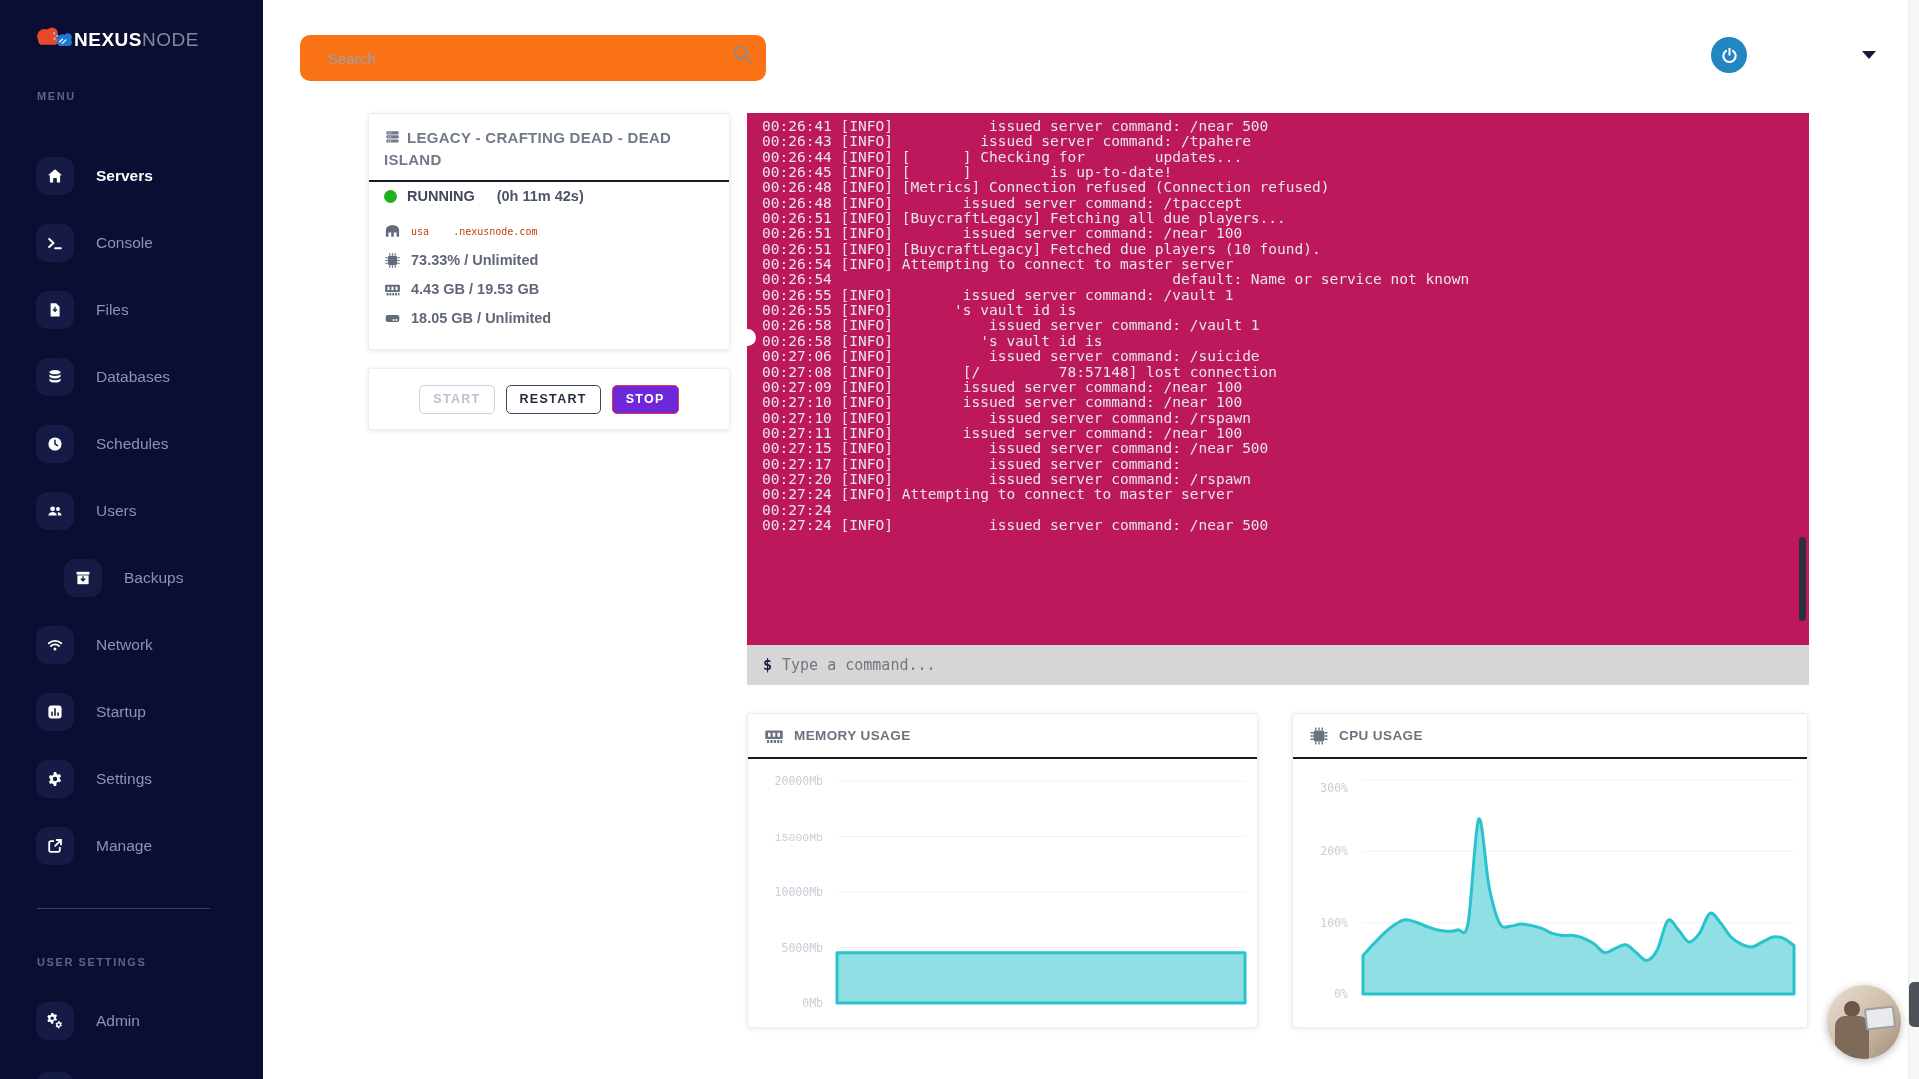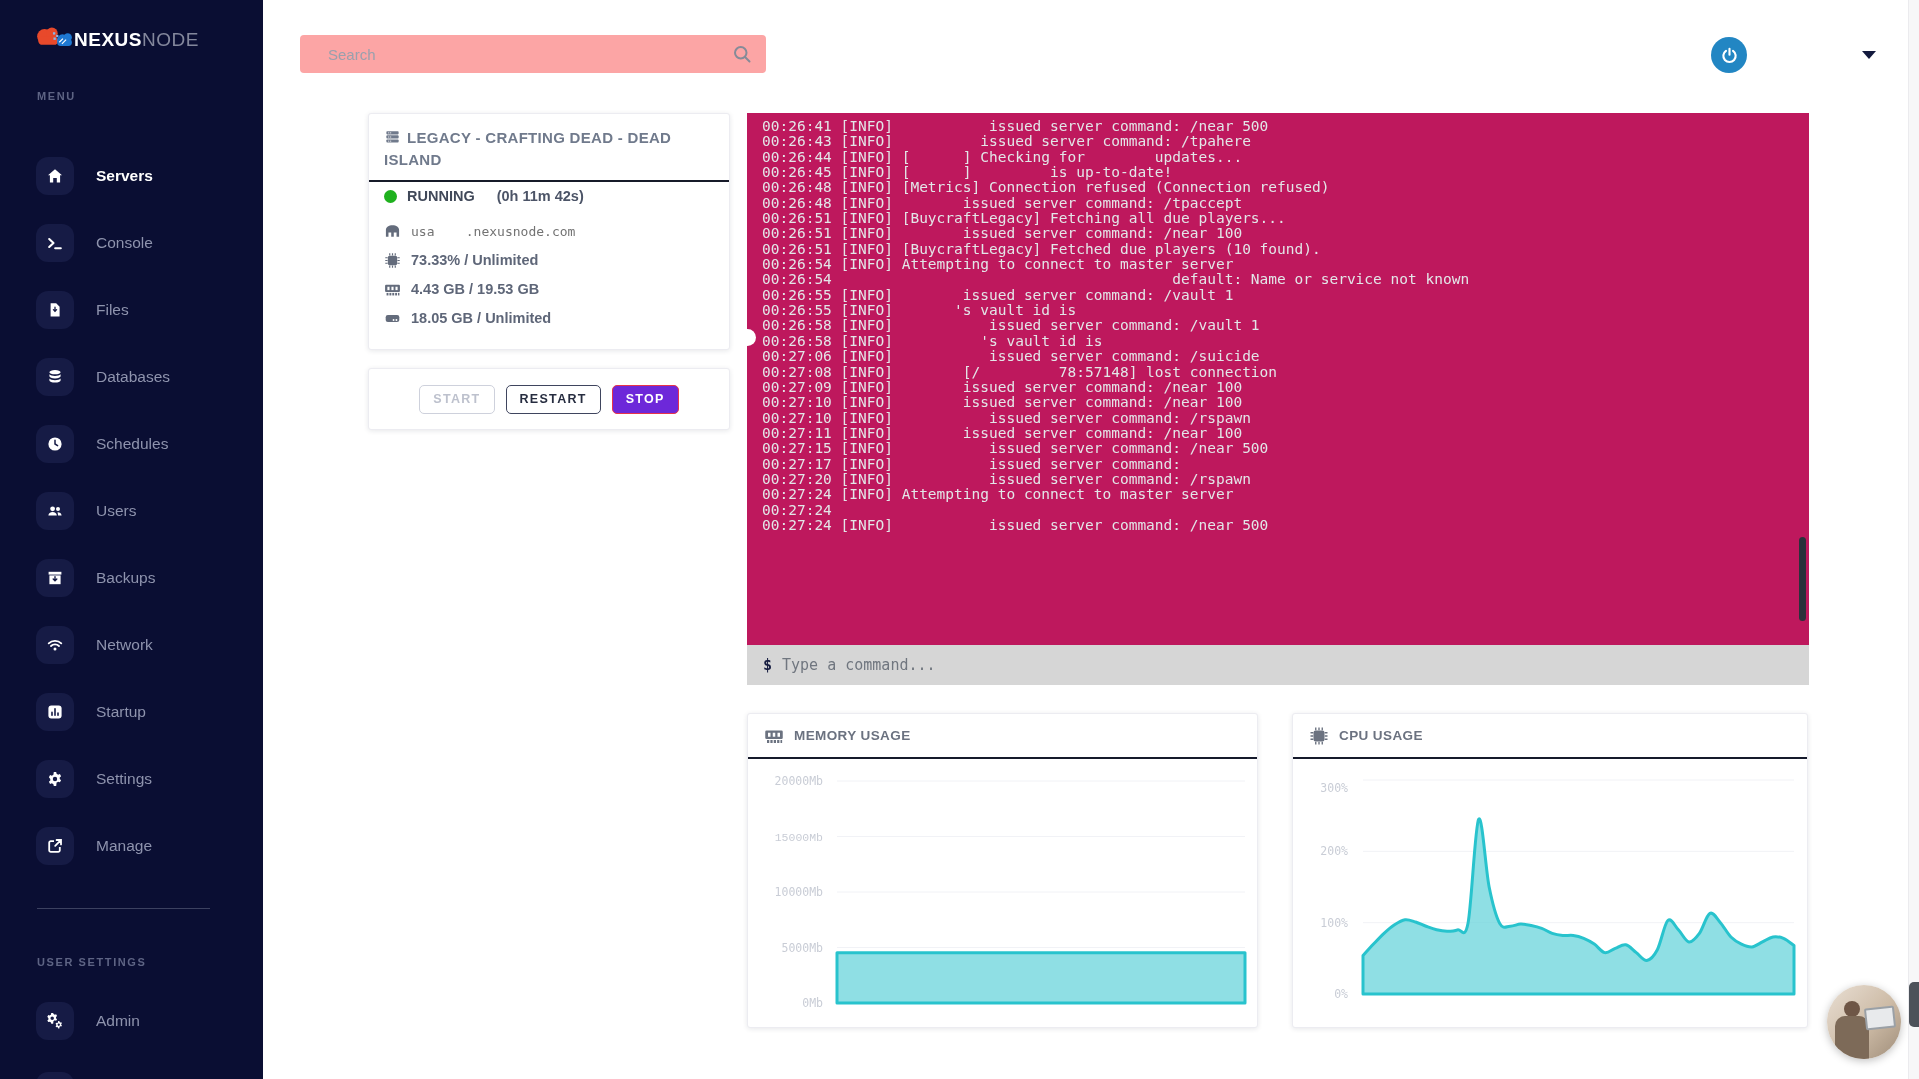--- a/index.html
+++ b/index.html
@@ -16,21 +16,21 @@
   #user-label { top:956px; }
   .nav-item { position:absolute; left:36px; display:flex; align-items:center; gap:22px; cursor:pointer; }
   .nav-ic { width:38px; height:38px; border-radius:12px; background:#161b45; display:flex; align-items:center; justify-content:center; color:#fff; }
   .nav-ic svg { width:16px; height:16px; fill:currentColor; }
   .nav-label { font-size:15.5px; color:#8e93ad; }
   .nav-item.active .nav-label { color:#fff; font-weight:bold; }
   #side-divider { position:absolute; left:37px; top:908px; width:173px; height:1px; background:#3c4160; }
   #side-partial { position:absolute; left:36px; top:1072px; width:38px; height:38px; border-radius:12px; background:#161b45; }
 
   
-  #search-wrap { position:absolute; left:300px; top:35px; width:466px; height:38px; background:#fca5a5; border-radius:4px; }
+  #search-wrap { position:absolute; left:300px; top:35px; width:466px; height:46px; background:#f97316; border-radius:10px; }
   #search-input { position:absolute; left:0; top:0; width:100%; height:100%; background:transparent; border:none; outline:none;
      padding:0 44px 0 28px; font-size:15px; color:#3c4354; font-family:"Liberation Sans",sans-serif; }
   #search-input::placeholder { color:#99a0ad; }
   #search-icon { position:absolute; right:14px; top:9px; width:20px; height:20px; color:#858b98; }
   #power-btn { position:absolute; left:1711px; top:37px; width:36px; height:36px; border-radius:50%; background:#2286c3;
      display:flex; align-items:center; justify-content:center; cursor:pointer; }
   #power-btn svg { width:17px; height:17px; }
   #user-caret { position:absolute; left:1862px; top:51px; width:0; height:0; border-left:7px solid transparent;
      border-right:7px solid transparent; border-top:8px solid #131a3e; cursor:pointer; }
 
@@ -42,21 +42,21 @@
   .info-title { font-size:15px; font-weight:bold; color:#707a8c; letter-spacing:.3px; line-height:1.45; text-transform:uppercase; }
   .info-title svg { width:17px; height:14px; fill:#707a8c; vertical-align:-1px; margin-right:6px; }
   .stat-row { display:flex; align-items:center; gap:10px; padding:0 15px; height:29px; }
   .stat-row:first-of-type { margin-top:6px; }
   .stat-ic { width:17px; height:17px; color:#646c7c; flex:0 0 17px; }
   .stat-ic svg { width:17px; height:17px; fill:currentColor; }
   .stat-text { font-size:14.5px; font-weight:bold; color:#5e6678; }
   .status-dot { width:13px; height:13px; border-radius:50%; flex:0 0 13px; }
   .status-state { font-size:14.5px; font-weight:bold; color:#404859; }
   .status-uptime { font-size:14.5px; font-weight:bold; color:#4c5467; margin-left:12px; }
-  .stat-mono { font-family:"DejaVu Sans Mono", monospace; font-size:13px; font-weight:normal; color:#737373; white-space:pre; }
+  .stat-mono { font-family:"DejaVu Sans Mono", monospace; font-size:10px; font-weight:normal; color:#c2410c; white-space:pre; }
 
   #btn-card { left:368px; top:368px; width:362px; height:62px; display:flex; align-items:center; justify-content:center; gap:11px; }
   .pbtn { height:29px; padding:0 13px; border-radius:5px; font-size:12.5px; font-weight:bold; letter-spacing:1.3px;
      background:#fff; cursor:pointer; font-family:"Liberation Sans",sans-serif; }
   #start-btn { color:#bdc1cd; border:1px solid #ced1dc; cursor:default; }
   #restart-btn { color:#272d40; border:1px solid #3f455e; }
   #stop-btn { color:#fff; background:#6d28d9; border:1px solid #e7334b; }
 
   
   #terminal { position:absolute; left:747px; top:113px; width:1062px; height:532px; background:#be185d; overflow:hidden; }
@@ -172,21 +172,21 @@
         <span class="nav-ic">
           <svg viewBox="0 0 16 16" fill="currentColor">
             <circle cx="5.6" cy="5.8" r="2.4"></circle>
             <circle cx="11" cy="5.9" r="2"></circle>
             <path d="M1.4 12.6c0-2.1 1.9-3.5 4.2-3.5s4.2 1.4 4.2 3.5z"></path>
             <path d="M10.6 9.3c2 0 4 1.2 4 3.3h-3.5z"></path>
           </svg>
         </span>
         <span class="nav-label">Users</span>
       </div>
-      <div class="nav-item" style="top: 559px;">
+      <div class="nav-item" style="top: 559px; margin-left: 28px;">
         <span class="nav-ic">
           <svg viewBox="0 0 16 16" fill="currentColor">
             <path d="M1.6 1.8h12.8v2.8H1.6z"></path>
             <path d="M2.4 5.4h11.2v8.8H2.4z"></path>
             <path d="M8 6.6v4M6.2 8.9 8 10.7l1.8-1.8" stroke="#161b45" stroke-width="1.4" fill="none" stroke-linecap="round"></path>
           </svg>
         </span>
         <span class="nav-label">Backups</span>
       </div>
       <div class="nav-item" style="top: 626px;">

